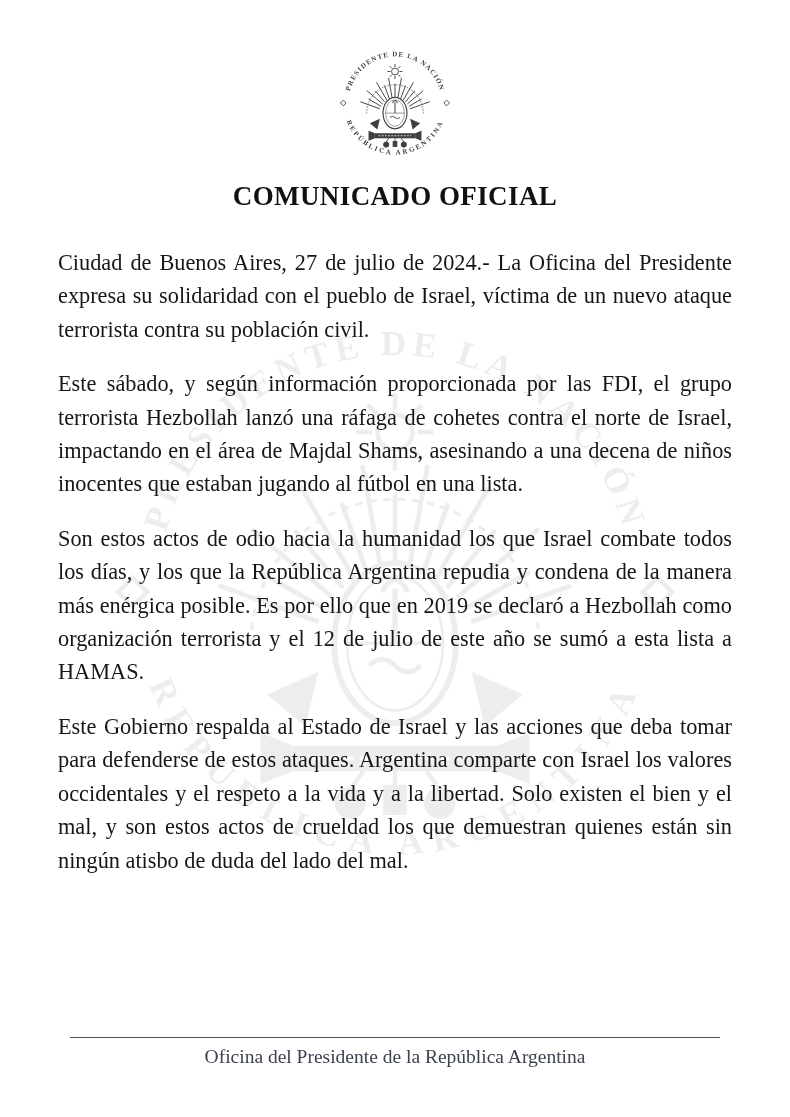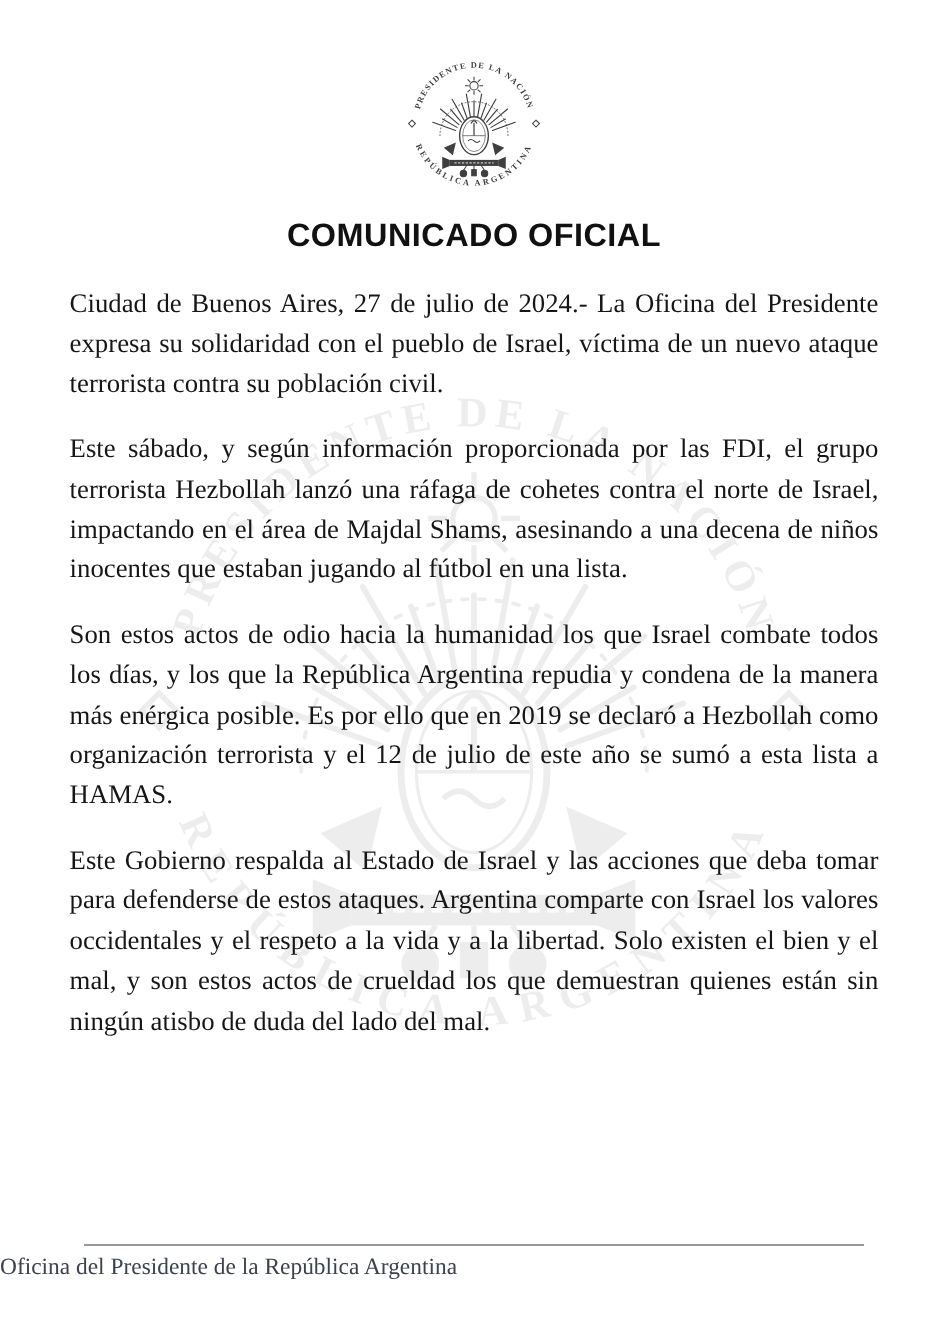--- a/index.html
+++ b/index.html
@@ -39,31 +39,31 @@
   .watermark svg { width: 100%; height: 100%; }
 
   
   .doc-title {
     position: absolute;
     top: 181px;
     left: 0;
     width: 100%;
     margin: 0;
     text-align: center;
-    font-family: Liberation Sans, sans-serif;
+    font-family: Liberation Serif, serif;
     font-weight: 700;
     font-size: 27px;
     letter-spacing: 0.4px;
     color: #111111;
   }
 
   
   .letter-body {
     position: absolute;
-    top: 236px;
+    top: 246px;
     left: 58px;
     width: 674px;
   }
   .letter-body p {
     margin: 0 0 21px 0;
     font-size: 22.3px;
     line-height: 33.4px;
     text-align: justify;
     color: #161616;
   }
@@ -75,20 +75,21 @@
     left: 70px;
     width: 650px;
     height: 0;
     border-top: 1px solid #54555a;
   }
   .footer-text {
     position: absolute;
     top: 1046px;
     left: 0;
     width: 100%;
+    text-align: center;
     font-size: 19.5px;
     color: #3d4250;
   }
 
   
   .ring {
     font-family: "Liberation Serif", serif;
     font-weight: 700;
     fill: #3f3f3f;
   }

